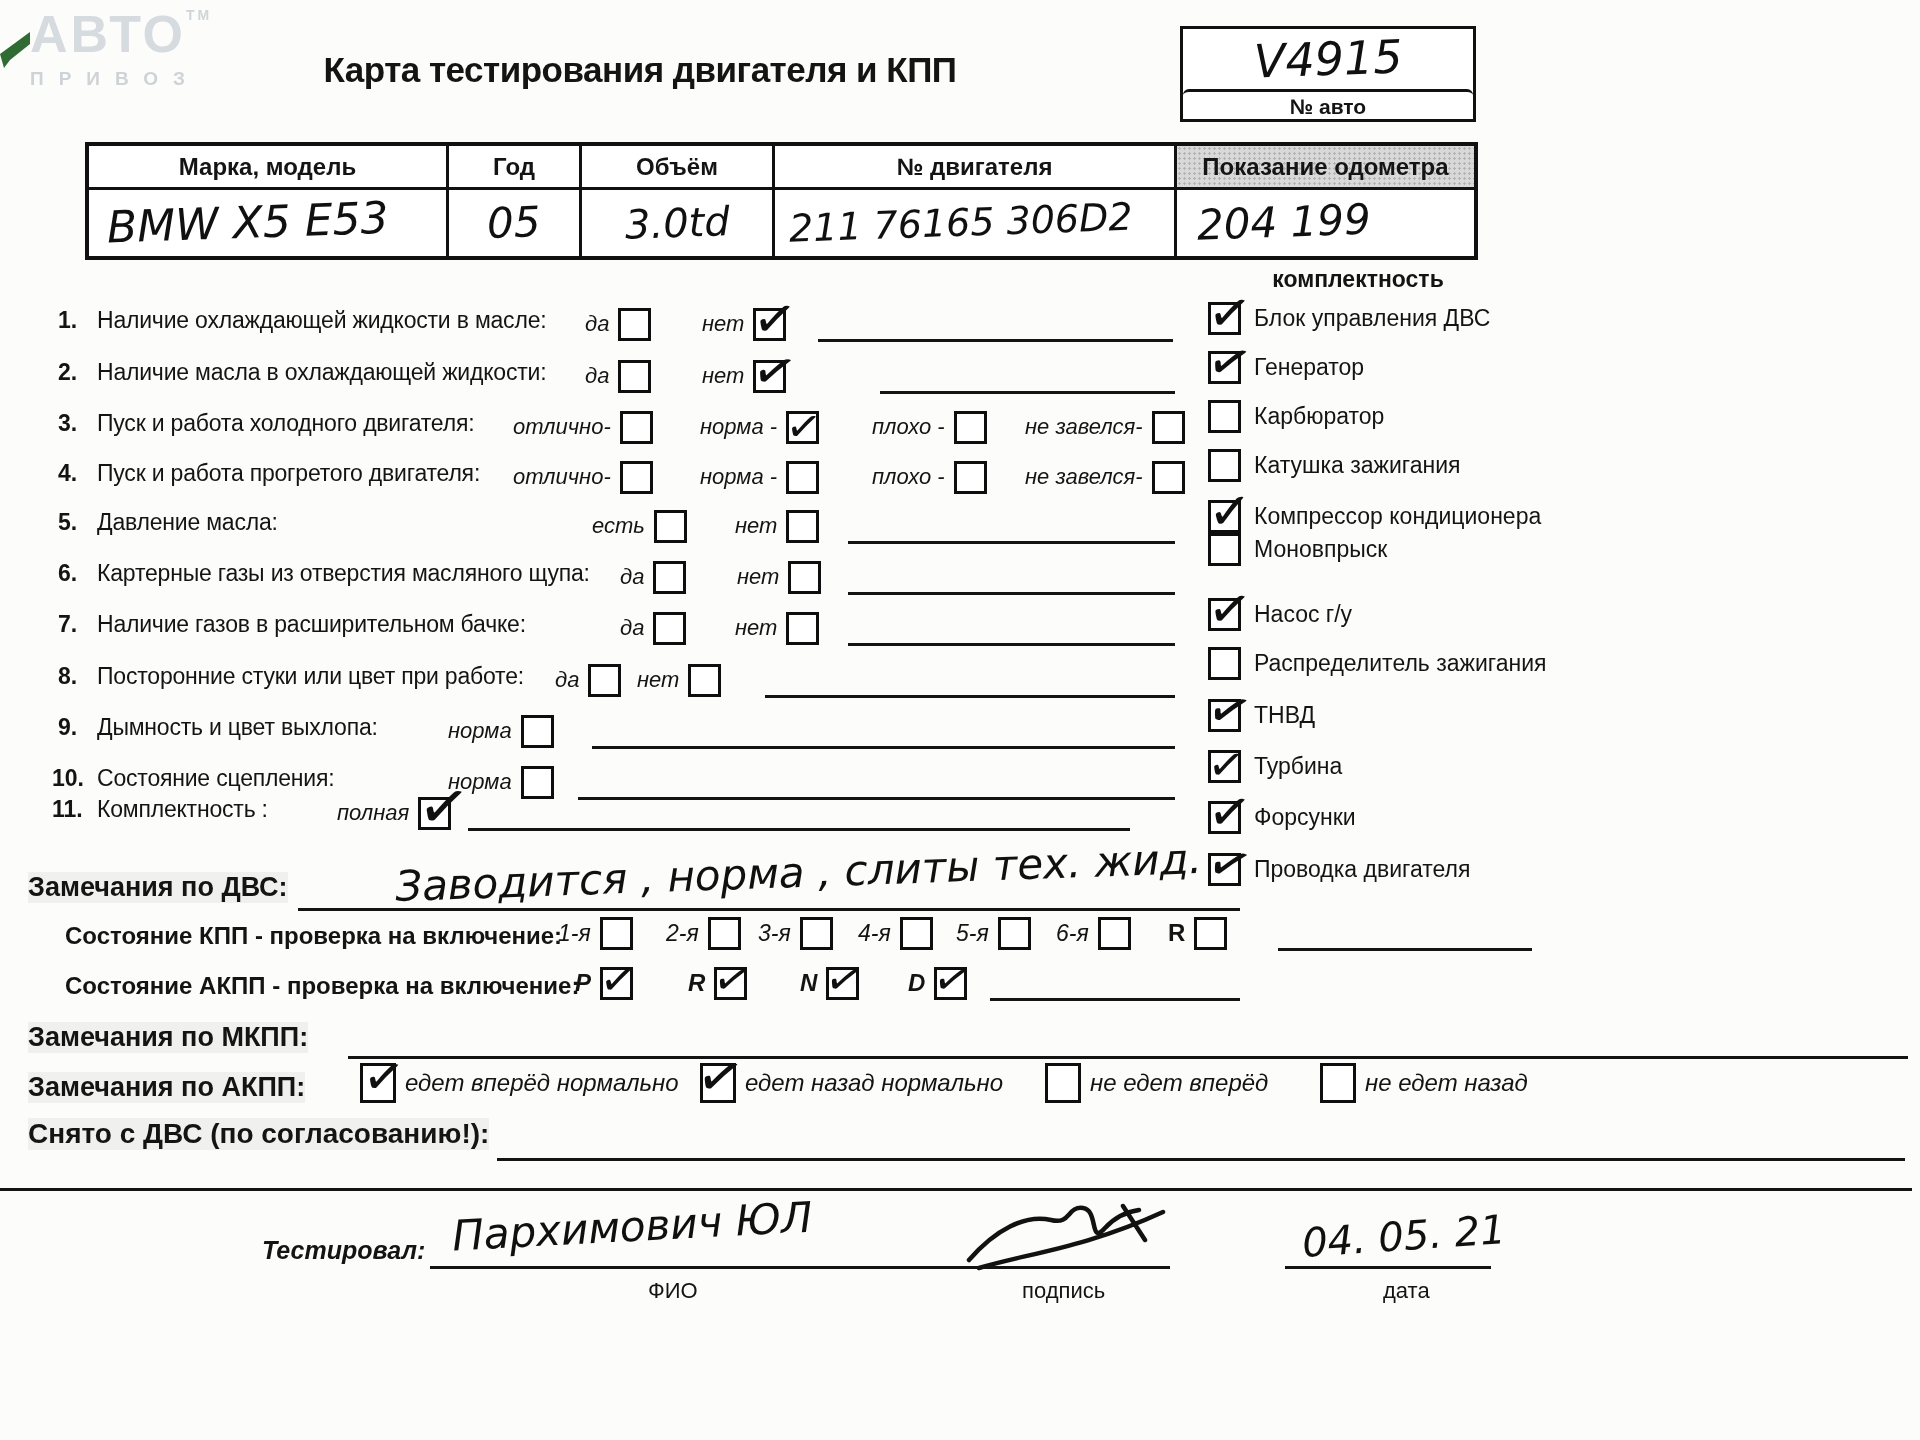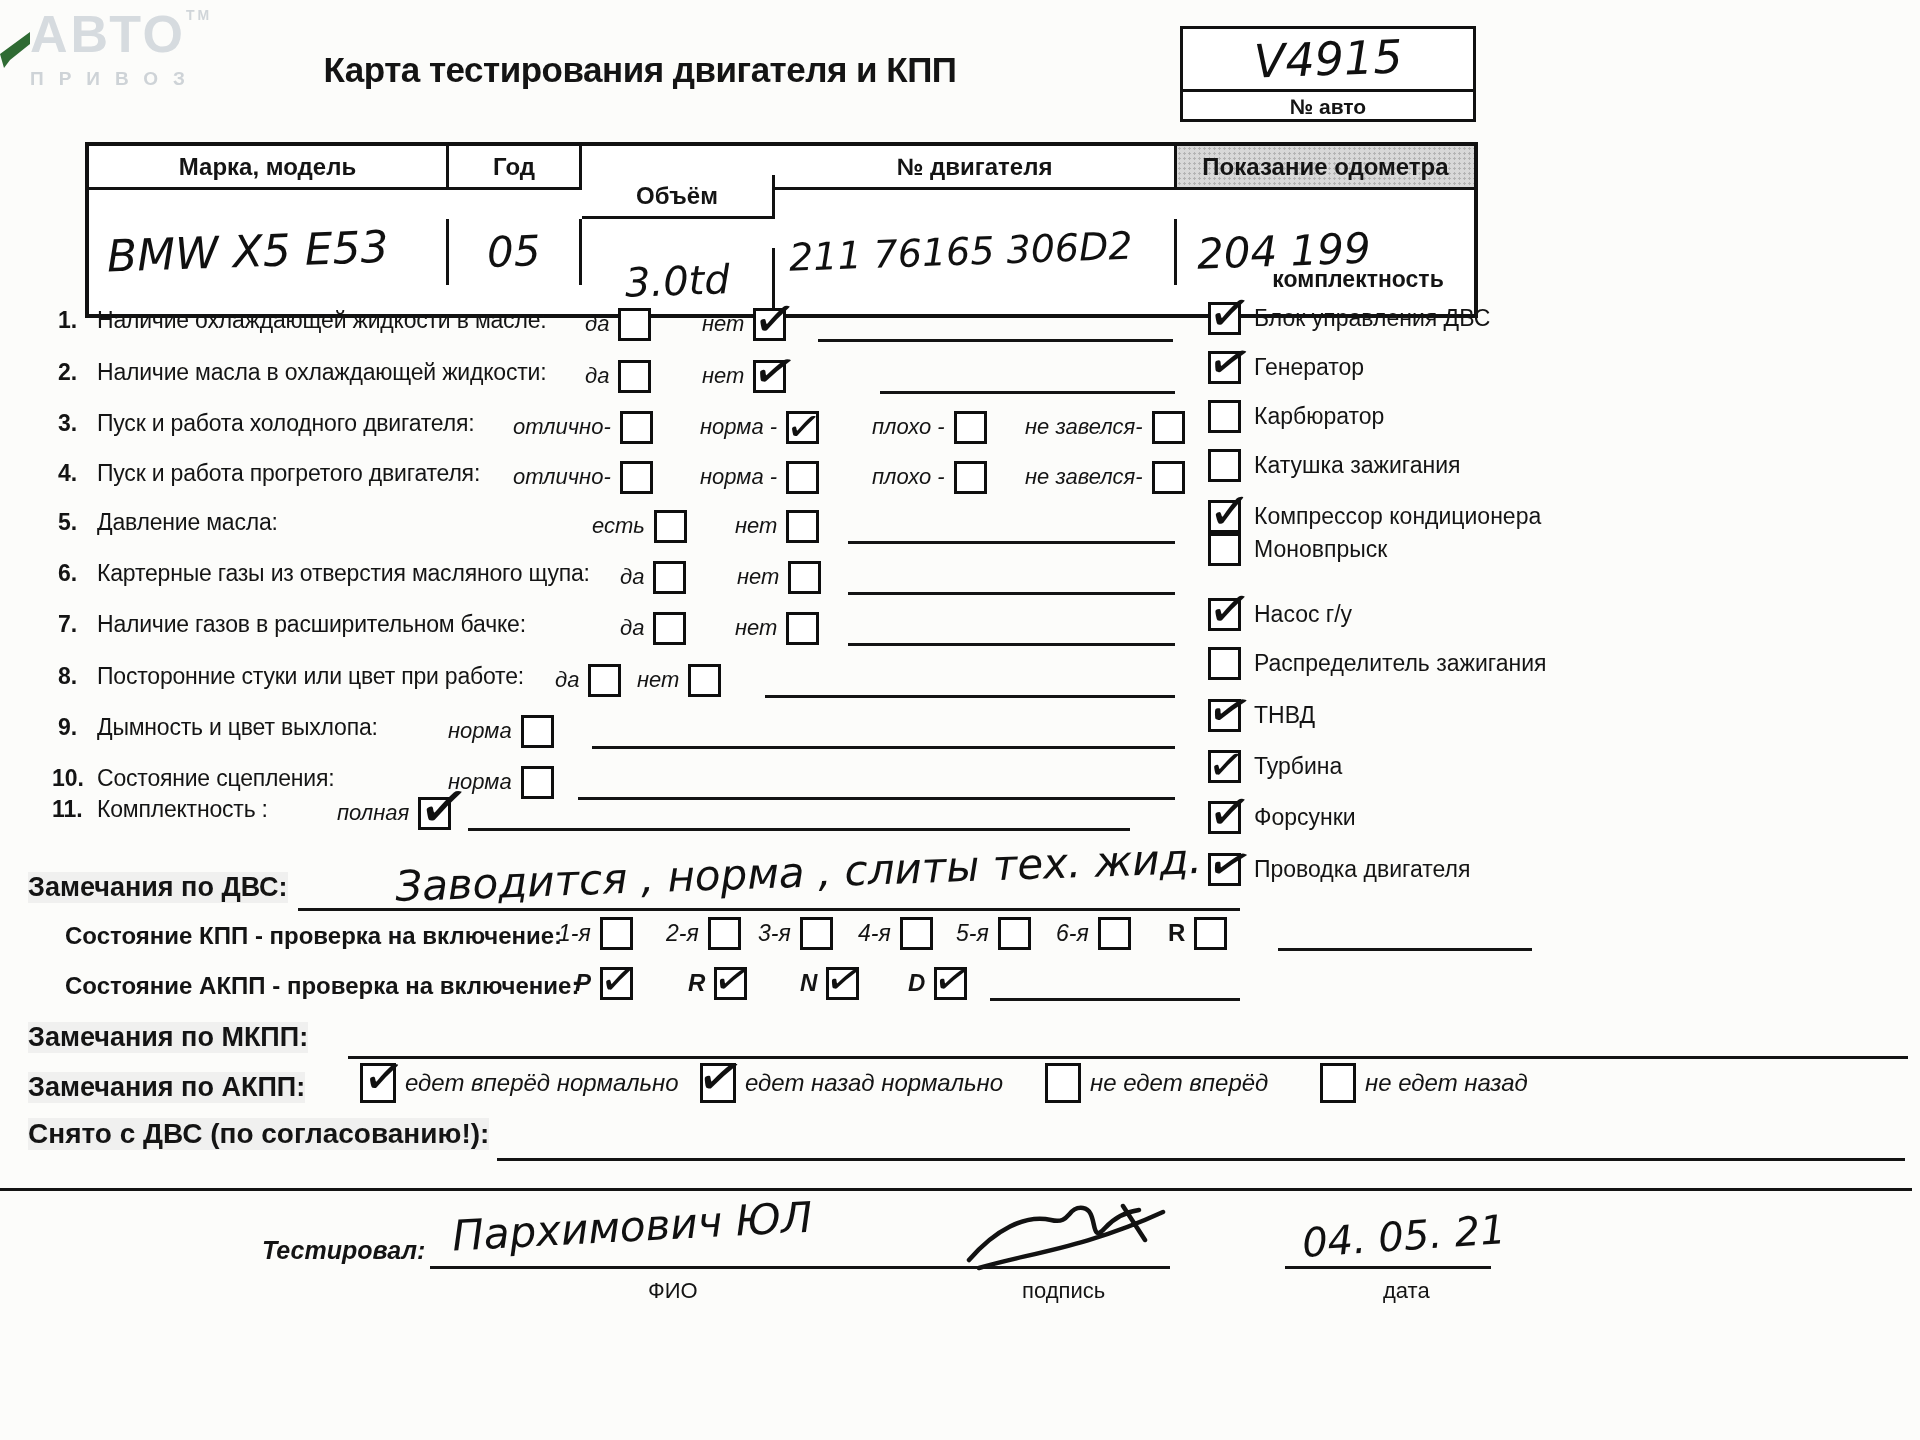--- a/index.html
+++ b/index.html
@@ -14,31 +14,31 @@
   .logo-top{font-weight:bold;font-size:52px;letter-spacing:3px;color:#d6dbdf;line-height:1;}
   .logo-top sup{font-size:14px;color:#d0d5d9;vertical-align:top;font-weight:bold;}
   .logo-bottom{font-size:19px;letter-spacing:15px;color:#ced3d7;margin-top:8px;font-weight:bold;}
   
   .title{position:absolute;left:310px;top:50px;width:660px;text-align:center;
          font-size:35px;font-weight:bold;letter-spacing:-0.5px;}
   .auto-box{position:absolute;left:1180px;top:26px;width:296px;height:96px;
             border:3px solid #111;box-sizing:border-box;background:#fff;}
   .auto-val{height:60px;display:flex;align-items:center;justify-content:center;}
   .auto-lbl{height:30px;border-top:3px solid #111;display:flex;align-items:center;
-            justify-content:center;font-weight:bold;font-size:21px;}
+            justify-content:center;font-weight:bold;font-size:21px;border-radius:6px;}
   
   .vtable{position:absolute;left:85px;top:142px;width:1393px;border:4px solid #111;
           box-sizing:border-box;background:#fff;}
   .vrow{display:flex;}
   .vhead .vcell{height:44px;font-weight:bold;font-size:24px;display:flex;
                 align-items:center;justify-content:center;border-bottom:3px solid #111;}
   .vbody .vcell{height:66px;display:flex;align-items:center;}
   .vcell{border-right:3px solid #111;box-sizing:border-box;}
   .vcell:last-child{border-right:none;}
-  .c1{width:360px;} .c2{width:133px;justify-content:center;} .c3{width:193px;justify-content:center;margin-top:29px;}
+  .c1{width:360px;} .c2{width:133px;justify-content:center;} .c3{width:193px;justify-content:center;}
   .c4{width:402px;} .c5{flex:1;}
   .shade{background-color:#d8d8d8;
          background-image:radial-gradient(#b3b3b3 1.2px, rgba(0,0,0,0) 1.3px);
          background-size:5px 5px;}
   .completeness{position:absolute;left:1180px;top:266px;width:296px;text-align:center;
                 font-weight:bold;font-size:23px;padding-left:60px;box-sizing:border-box;}
   
   .hw{font-family:"DejaVu Sans",sans-serif;font-style:italic;color:#101010;
       white-space:nowrap;line-height:1;}
   .hw-r{transform:rotate(-2deg);display:inline-block;}

